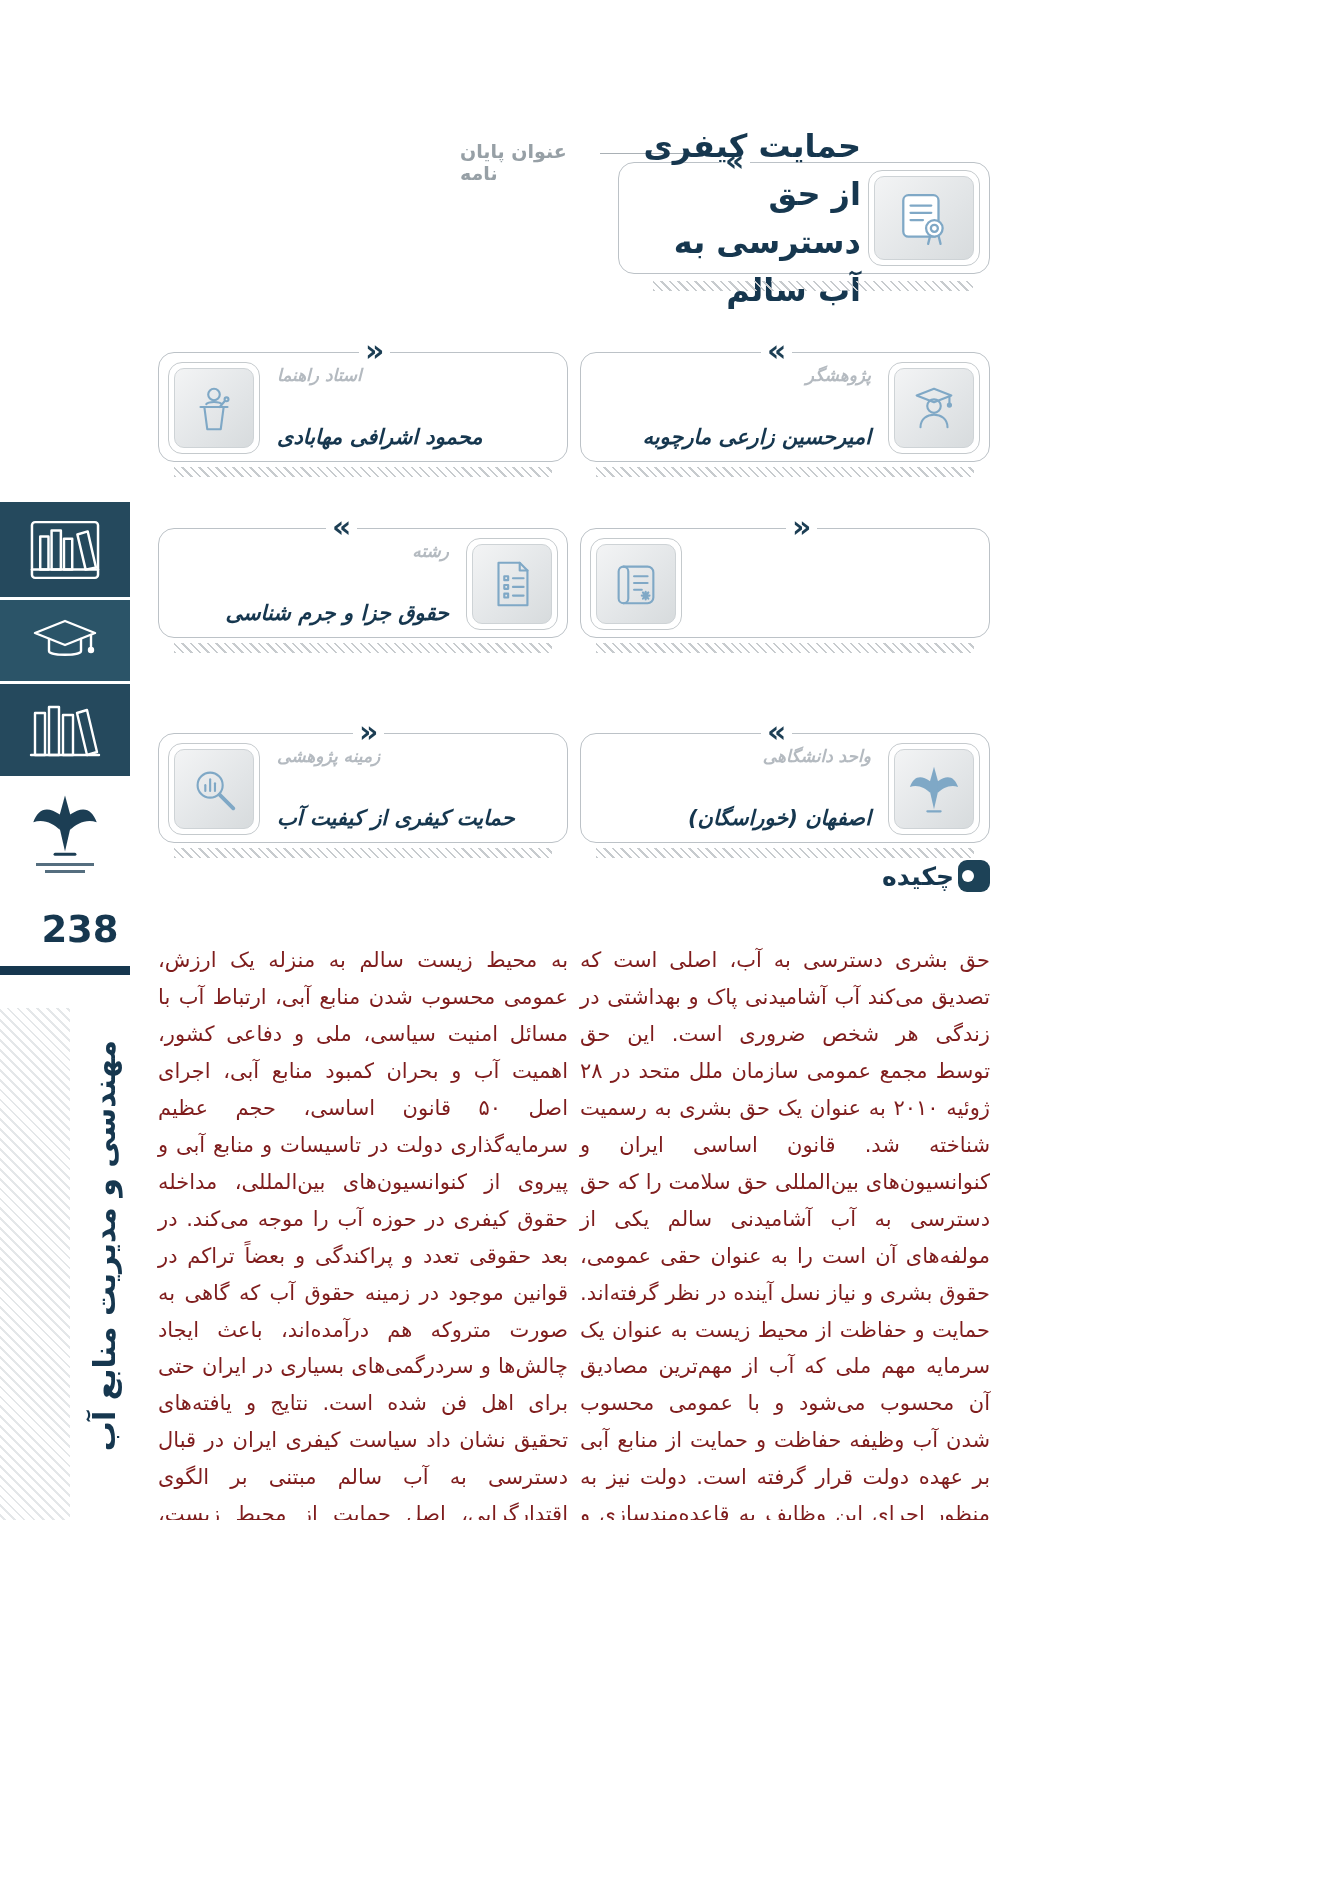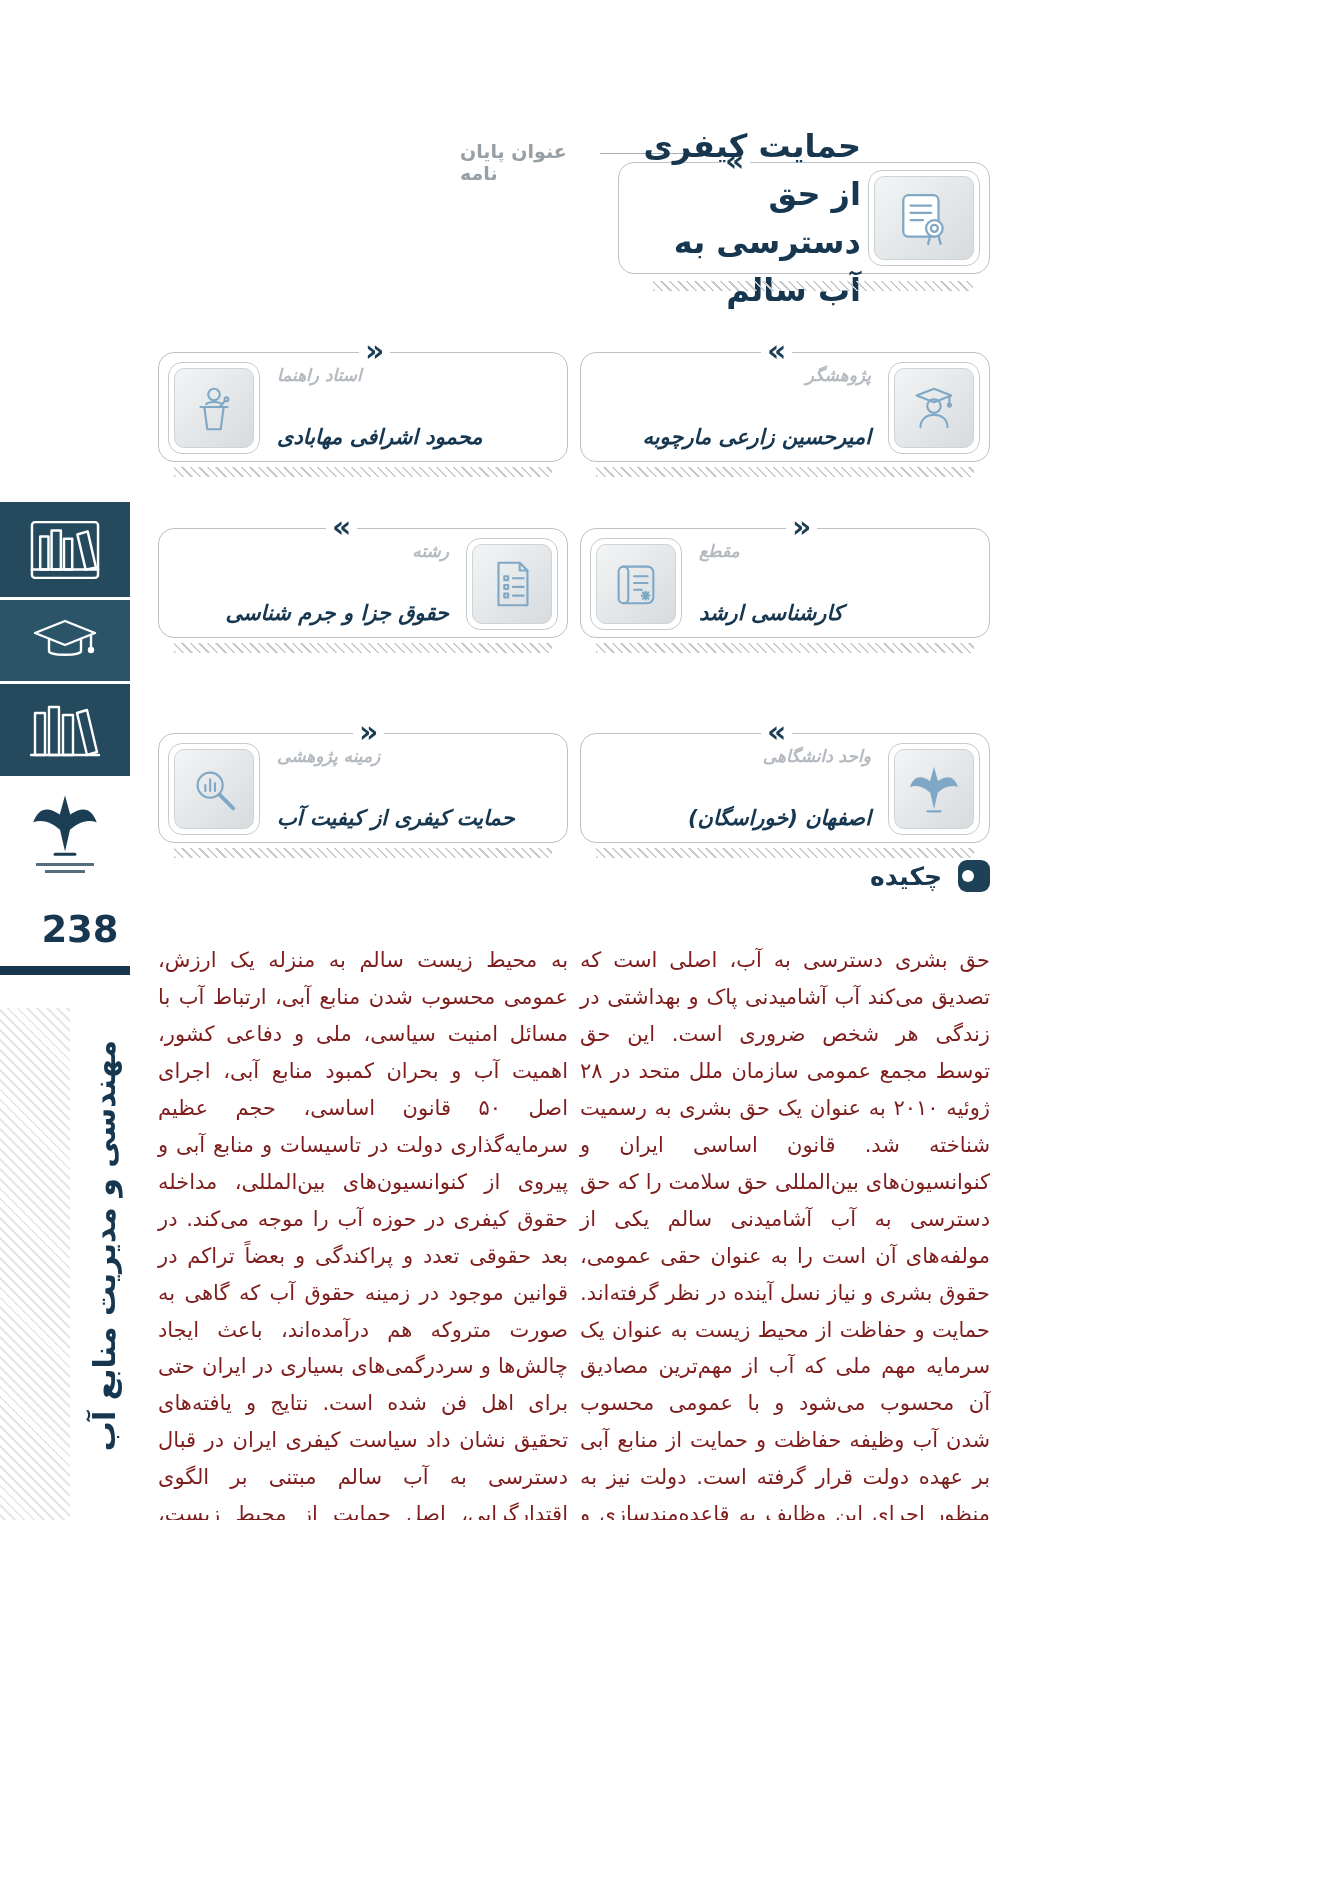--- a/index.html
+++ b/index.html
@@ -81,21 +81,21 @@
   .title-text {
     position: absolute; left: 16px; right: 128px; top: 50%;
     transform: translateY(-50%);
     direction: rtl; text-align: right;
     font-size: 32px; font-weight: bold; color: #16374f; line-height: 1.5;
   }
 
   
   .abstract-heading {
     position: absolute; left: 840px; top: 860px; width: 150px;
-    display: flex; direction: rtl; align-items: center; gap: 16px;
+    display: flex; direction: rtl; align-items: center; gap: 4px;
   }
   .quote-badge {
     width: 32px; height: 32px; border-radius: 9px;
     background: #1d4257; position: relative; flex: 0 0 auto;
   }
   .quote-badge::after {
     content: ""; position: absolute; left: 4px; top: 10px;
     width: 12px; height: 12px; border-radius: 50%; background: #ffffff;
   }
   .abstract-title { font-size: 25px; font-weight: bold; color: #16374f; }
@@ -225,24 +225,20 @@
       <div class="tile-inner">
         <svg width="54" height="54" viewBox="0 0 56 56" fill="none" stroke="#7fa8c6" stroke-width="2.2" stroke-linecap="round" stroke-linejoin="round">
           <path d="M15 10 H40 a6 6 0 0 1 6 6 V42 a6 6 0 0 1 -6 6 H15"></path>
           <rect x="10" y="10" width="10" height="38" rx="5"></rect>
           <line x1="26" y1="20" x2="40" y2="20"></line>
           <line x1="26" y1="27" x2="40" y2="27"></line>
           <line x1="26" y1="34" x2="34" y2="34"></line>
           <path d="M38 36 v8 M34 40 h8 M35.2 36.8 l5.6 6.4 M40.8 36.8 l-5.6 6.4"></path>
         </svg>
       </div>
-    </div>
-    <div class="card-text text-near-left">
-      <div class="field-label">مقطع</div>
-      <div class="field-value">کارشناسی ارشد</div>
     </div>
   </div>
   <div class="hatch" style="left:596px; top:643px; width:378px;"></div>
 
   <div class="card" style="left:158px; top:528px; width:410px; height:110px;">
     <span class="chev" style="left:167px">«</span>
     <div class="icon-tile tile-right">
       <div class="tile-inner">
         <svg width="54" height="54" viewBox="0 0 56 56" fill="none" stroke="#7fa8c6" stroke-width="2.2" stroke-linecap="round" stroke-linejoin="round">
           <path d="M14 6 h22 l8 8 v36 h-30 z"></path>

